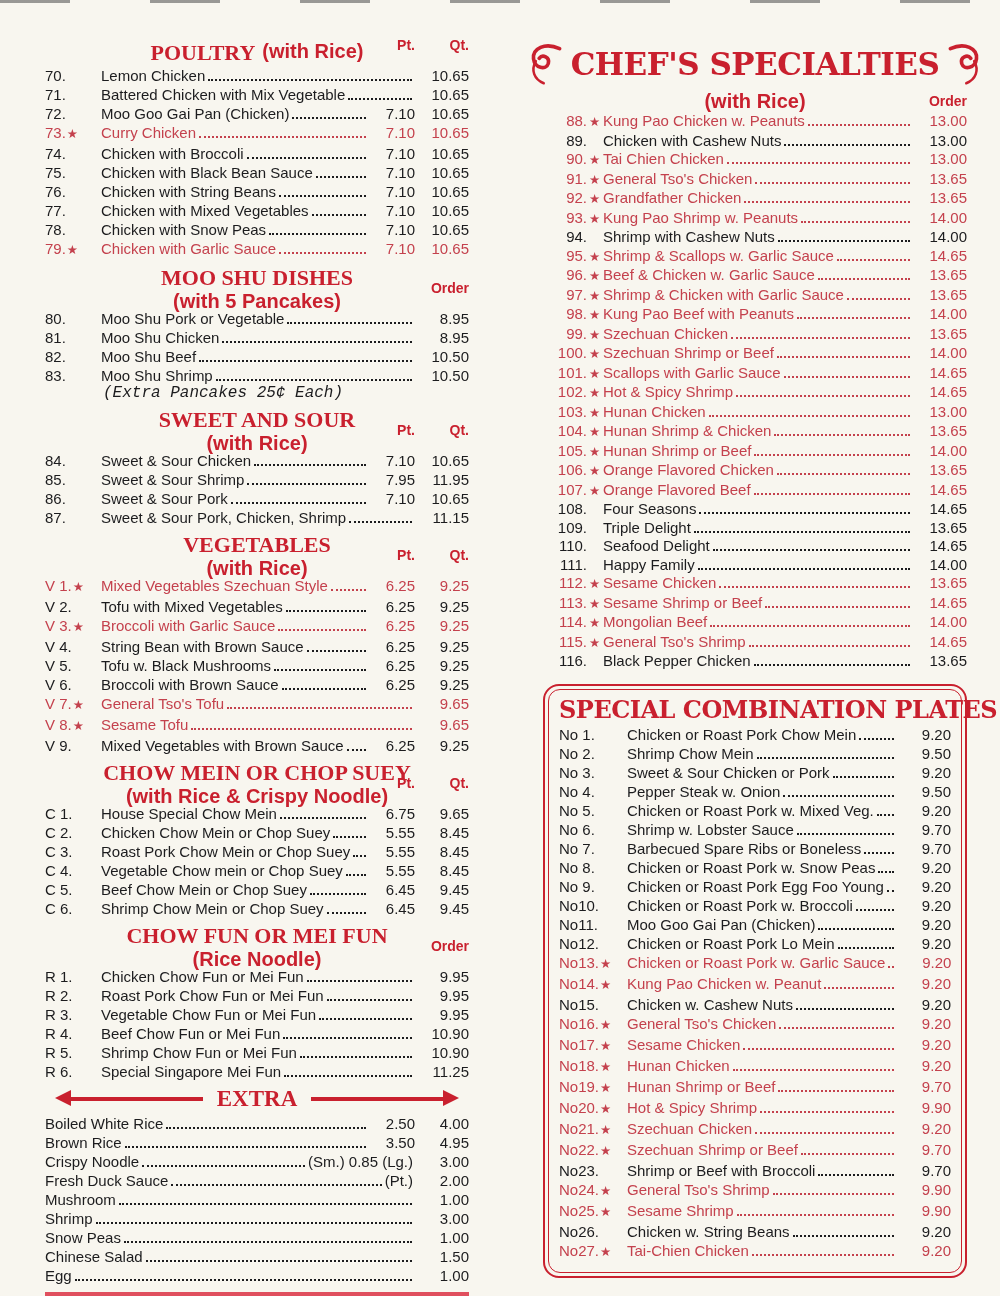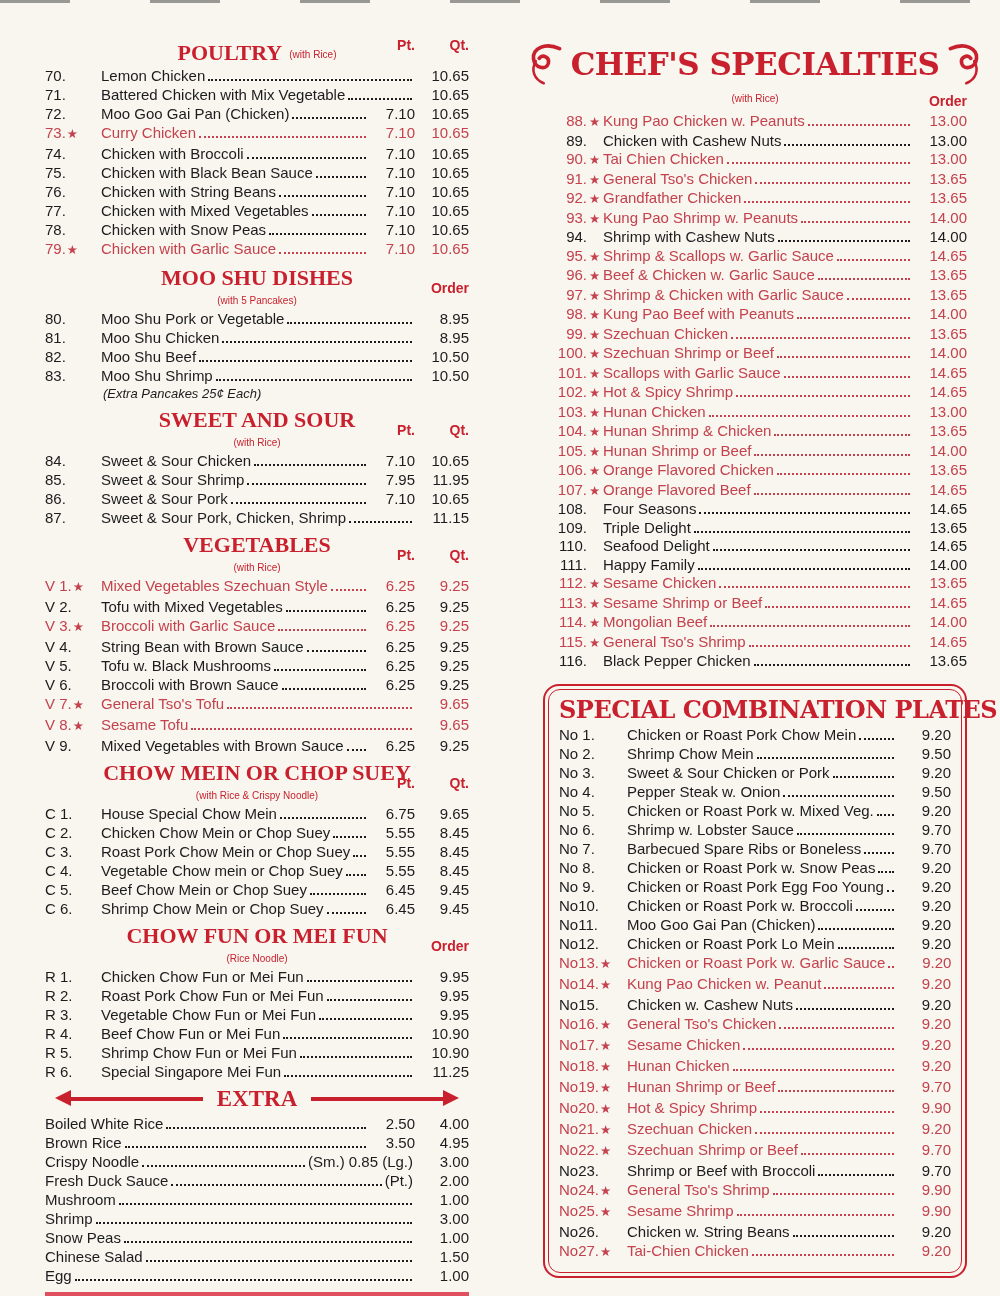--- a/index.html
+++ b/index.html
@@ -21,42 +21,42 @@
 
   
   .msec + .msec { margin-top:5px; }
   .sec-title {
     font-family:Liberation Serif, serif; font-weight:bold;
     color: var(--red); font-size:22px; line-height:25px; white-space:nowrap;
   }
   .sec-hdr1 { position:relative; text-align:center; margin-bottom:1px; }
   .sec-hdr2t { text-align:center; }
   .sec-hdr2b { position:relative; text-align:center; height:18px; margin-bottom:1px; }
-  .sec-sub { color:var(--red); font-weight:normal; font-size:10px; margin-left:7px; vertical-align:2px; }
+  .sec-sub { color:var(--red); font-weight:bold; font-size:20px; margin-left:7px; vertical-align:2px; }
   .sec-hdr2b .sec-sub { margin-left:0; vertical-align:0; }
   .hdr-cols { position:absolute; right:0; bottom:12px; display:flex; color:var(--red); font-weight:bold; font-size:14px; }
   .hdr-pt { width:46px; text-align:right; }
   .hdr-qt { width:54px; text-align:right; }
 
   
   .mrow { display:flex; align-items:baseline; font-size:15px; line-height:19px; white-space:nowrap; }
   .mrow.chef { line-height:18.5px; }
   .mrow.combo { line-height:19px; }
   .mrow.hot { color: var(--itemred); }
   .numL { flex:none; width:56px; }
   .mrow.combo .numL { width:68px; }
   .starin { font-size:12.5px; margin-left:1px; }
   .numR { flex:none; width:44px; text-align:right; }
   .starbox { flex:none; width:16px; font-size:12.5px; text-align:left; padding-left:2px; }
   .iname { flex:none; padding-right:2px; }
   .dots { flex:1; min-width:6px; border-bottom:2px dotted currentColor; margin:0 3px 3px 1px; }
   .tail { flex:none; padding-right:2px; }
   .p1 { flex:none; width:46px; text-align:right; }
   .p2 { flex:none; width:54px; text-align:right; }
-  .note { font-style:italic; font-size:13px; margin-left:58px; line-height:17px; }
+  .note { font-style:italic; font-size:16px; margin-left:58px; line-height:17px;font-family:Liberation Mono, monospace; }
 
   
   .extra-hdr { display:flex; align-items:center; gap:12px; margin:4px 10px 3px; }
   .extra-hdr .sec-title { font-size:23px; }
   .arrow { flex:1; height:17px; position:relative; }
   .arrow::after { content:""; position:absolute; top:6.5px; height:4.5px; background:var(--red); }
   .aleft::after  { left:14px; right:2px; }
   .aleft::before { content:""; position:absolute; left:0; top:0;
     border:8.5px solid transparent; border-left:0; border-right:16px solid var(--red); }
   .aright::after { left:2px; right:14px; }

